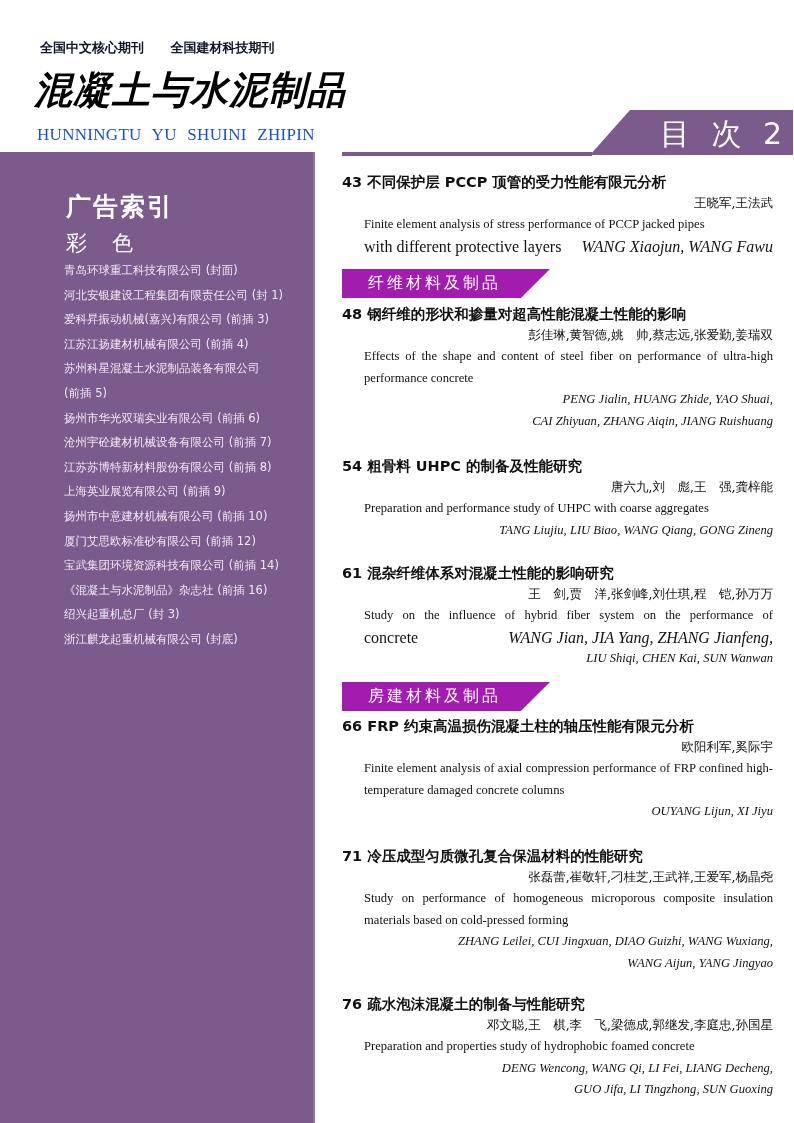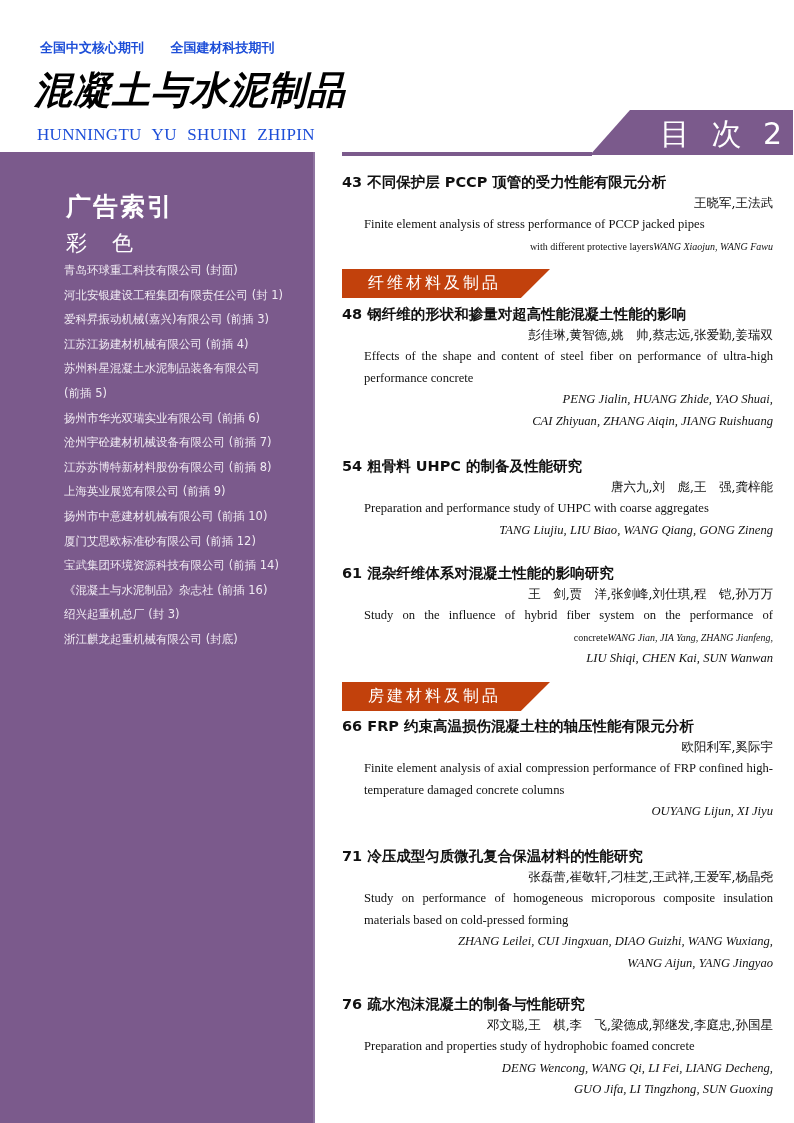--- a/index.html
+++ b/index.html
@@ -1,40 +1,40 @@
 <!DOCTYPE html>
 <html><head>
 <meta charset="utf-8">
 <style>
   html, body { margin:0; padding:0; }
   body { width:794px; height:1123px; position:relative; background:#ffffff; overflow:hidden;
          font-family:"DejaVu Sans", sans-serif; color:#111; }
-  .header-tags { position:absolute; left:40px; top:39px; font-size:13px; font-weight:bold; color:#1d4ed8; white-space:nowrap; }
+  .header-tags { position:absolute; left:40px; top:39px; font-size:13px; font-weight:bold; color:#0f172a; white-space:nowrap; }
   .header-tags span { display:inline-block; }
   .header-tags .tag2 { margin-left:22px; }
   .journal-title { position:absolute; left:34px; top:65px; font-family:"DejaVu Serif", serif; font-size:38px; font-weight:bold; letter-spacing:1px; color:#000; font-style:italic; transform:scaleX(1.0); white-space:nowrap; }
   .journal-pinyin { position:absolute; left:37px; top:125px; font-family:"Liberation Serif", serif; font-size:17px; letter-spacing:0.3px; color:#1d4ed8; white-space:nowrap; word-spacing:6px; }
   .sidebar { position:absolute; left:0; top:152px; width:313px; height:971px; background:#7b5a8c; border-right:2px solid #8f74a0; }
   .ad-title { position:absolute; left:66px; top:190px; font-size:25px; font-weight:bold; color:#fff; letter-spacing:2px; }
   .ad-sub { position:absolute; left:66px; top:229px; font-size:21px; color:#fff; letter-spacing:2px; }
   .ad-list { position:absolute; left:64px; top:258px; width:245px; margin:0; padding:0; list-style:none; }
   .ad-list li { color:#f0eaf3; font-size:11.5px; line-height:24.6px; white-space:nowrap; }
   .toc-line { position:absolute; left:342px; top:152px; width:250px; height:4px; background:#7b5a8c; }
   .toc-tab { position:absolute; left:590px; top:110px; width:203px; height:45px; background:#7b5a8c;
              clip-path:polygon(40px 0, 100% 0, 100% 100%, 0 100%); }
   .toc-tab-label { position:absolute; left:660px; top:114px; font-size:30px; color:#fff; letter-spacing:6px; white-space:nowrap; }
-  .section-banner { position:absolute; left:342px; width:208px; height:29px; background:#c2410c;
+  .section-banner { position:absolute; left:342px; width:208px; height:29px; background:#a21caf;
                     clip-path:polygon(0 0, 100% 0, 86% 100%, 0 100%); }
   .section-banner span { position:absolute; left:26px; top:4px; font-size:16px; color:#fff; letter-spacing:3px; white-space:nowrap; }
   .article { position:absolute; left:342px; width:431px; }
   .a-title { font-size:14.5px; font-weight:bold; color:#111; white-space:nowrap; line-height:20px; }
   .a-authors-cn { text-align:right; font-family:"DejaVu Serif", serif; font-size:12.5px; line-height:22px; color:#111; white-space:pre; }
   .a-title-en { margin-left:22px; font-family:"Liberation Serif", serif; font-size:12.6px; line-height:21.5px; color:#111; text-align:justify; }
   .a-authors-en { margin-left:22px; text-align:right; font-family:"Liberation Serif", serif; font-style:italic; font-size:12.6px; line-height:21.5px; color:#111; }
-  .row { display:flex; justify-content:flex-end; margin-left:22px; font-family:"Liberation Serif", serif; font-size:10px; line-height:21.5px; }
+  .row { display:flex; justify-content:space-between; margin-left:22px; font-family:"Liberation Serif", serif; font-size:16px; line-height:21.5px; }
   .row .en { font-style:normal; }
   .row .au { font-style:italic; }
 </style>
 </head>
 <body>
 
 <div class="header-tags">
   <span>全国中文核心期刊</span>
   <span class="tag2">全国建材科技期刊</span>
 </div>

